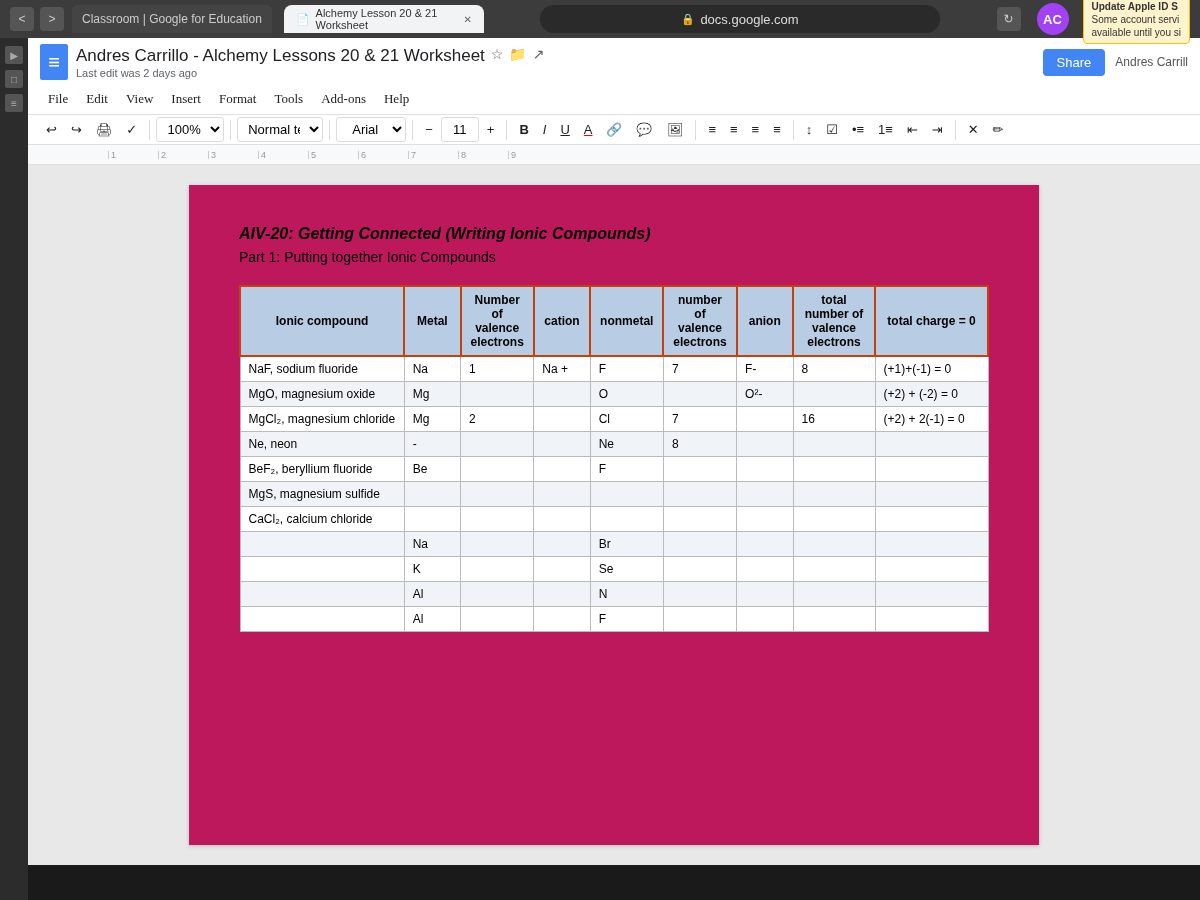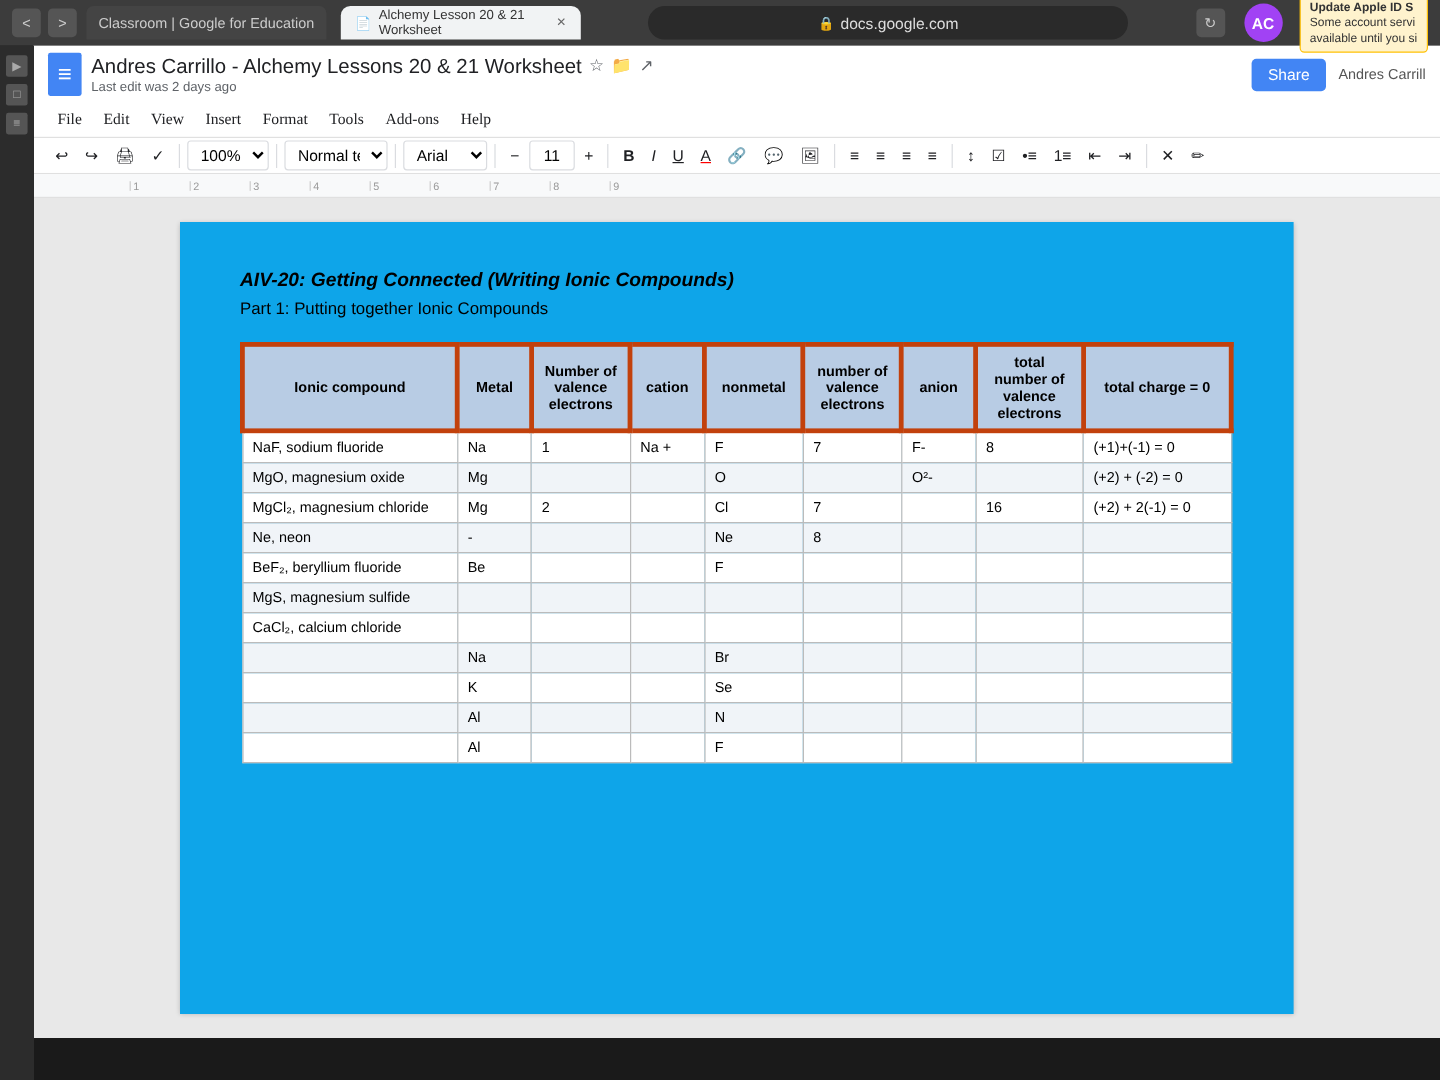--- a/index.html
+++ b/index.html
@@ -137,20 +137,21 @@
       display: flex; align-items: center; gap: 2px;
     }
     .toolbar-separator { width: 1px; height: 20px; background: #dadce0; margin: 0 4px; }
     .toolbar-select {
       padding: 3px 6px;
       border: 1px solid #dadce0;
       border-radius: 3px;
       font-size: 13px;
       background: white;
       cursor: pointer;
+      text-align: center;
     }
     .btn-bold { font-weight: bold; }
     .btn-italic { font-style: italic; }
     .btn-underline { text-decoration: underline; }
 
     
     .ruler {
       background: #f8f9fa;
       height: 20px;
       border-bottom: 1px solid #e0e0e0;
@@ -179,22 +180,22 @@
     
     .doc-area {
       background: #e8e8e8;
       padding: 20px 0;
       height: calc(900px - 200px);
       overflow-y: auto;
       display: flex;
       justify-content: center;
     }
     .doc-page {
-      background: #0ea5e9;
-      width: 928px;
+      background: #be185d;
+      width: 850px;
       min-height: 600px;
       padding: 40px 50px;
       box-shadow: 0 1px 4px rgba(0,0,0,0.2);
     }
 
     .doc-heading {
       font-size: 16px;
       font-weight: bold;
       font-style: italic;
       margin-bottom: 6px;
@@ -205,21 +206,21 @@
     }
 
     
     .ionic-table {
       width: 100%;
       border-collapse: collapse;
       font-size: 12px;
     }
     .ionic-table th {
       background: #b8cce4;
-      border: 4px solid #c2410c;
+      border: 2px solid #c2410c;
       padding: 6px 8px;
       text-align: center;
       font-weight: bold;
       vertical-align: middle;
     }
     .ionic-table td {
       border: 1px solid #bbb;
       padding: 5px 8px;
       vertical-align: middle;
     }

